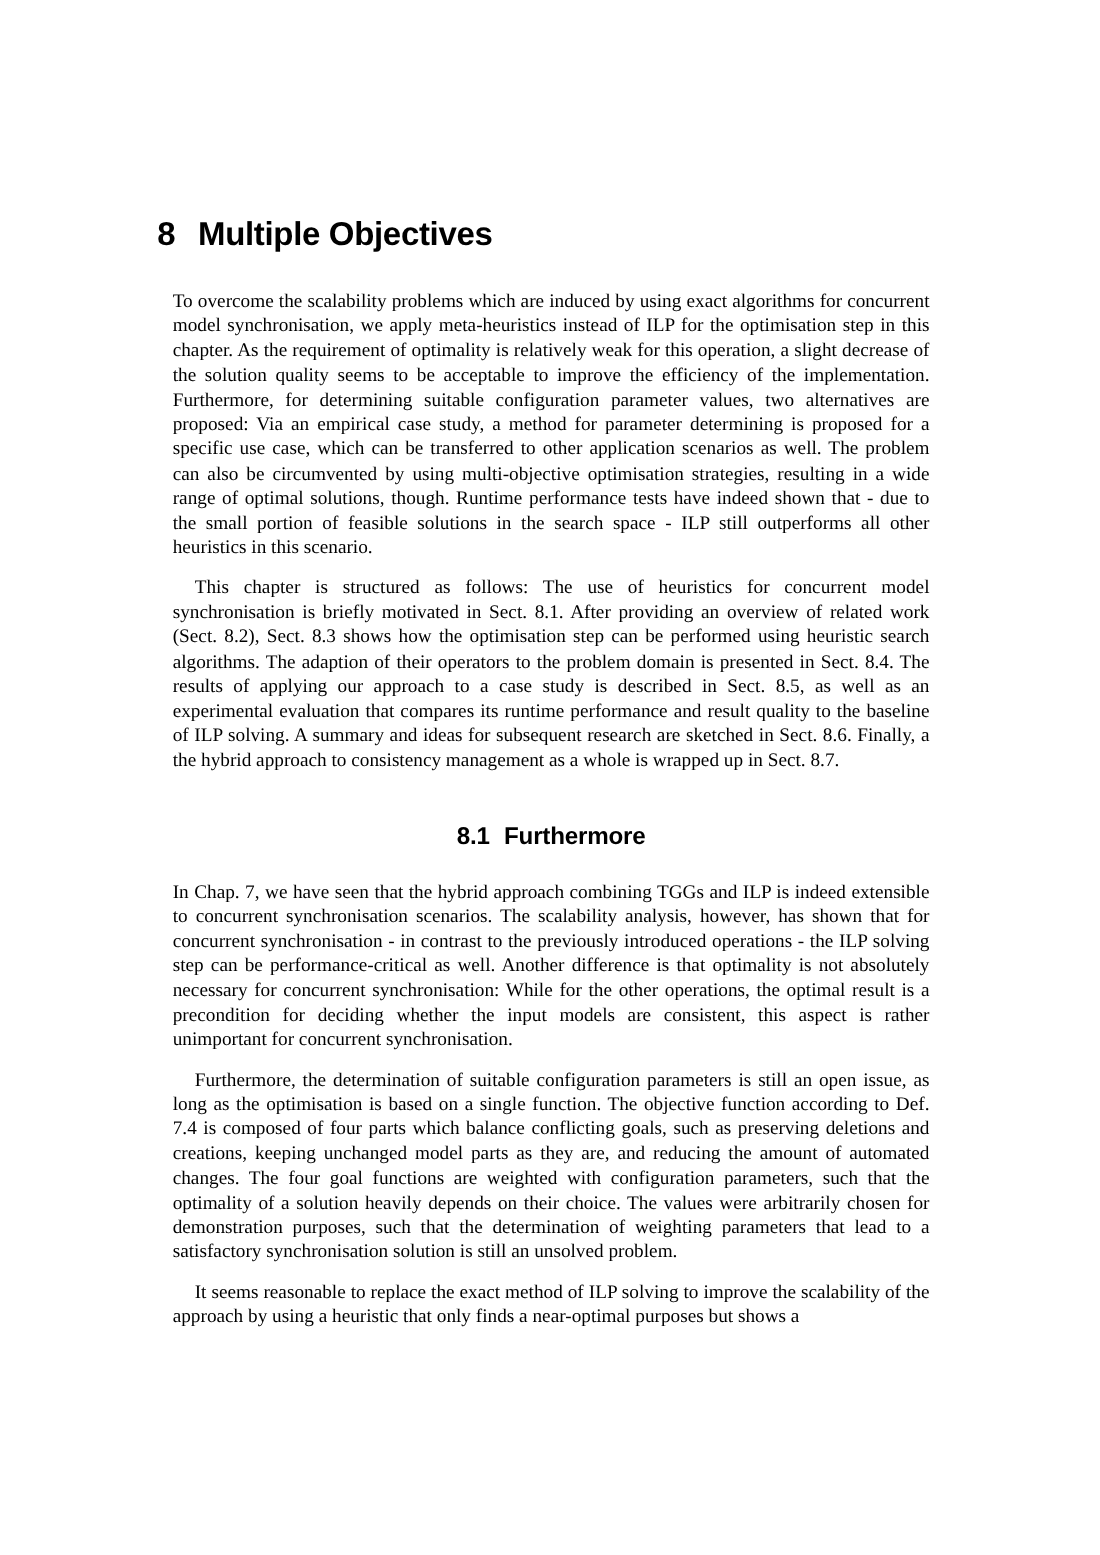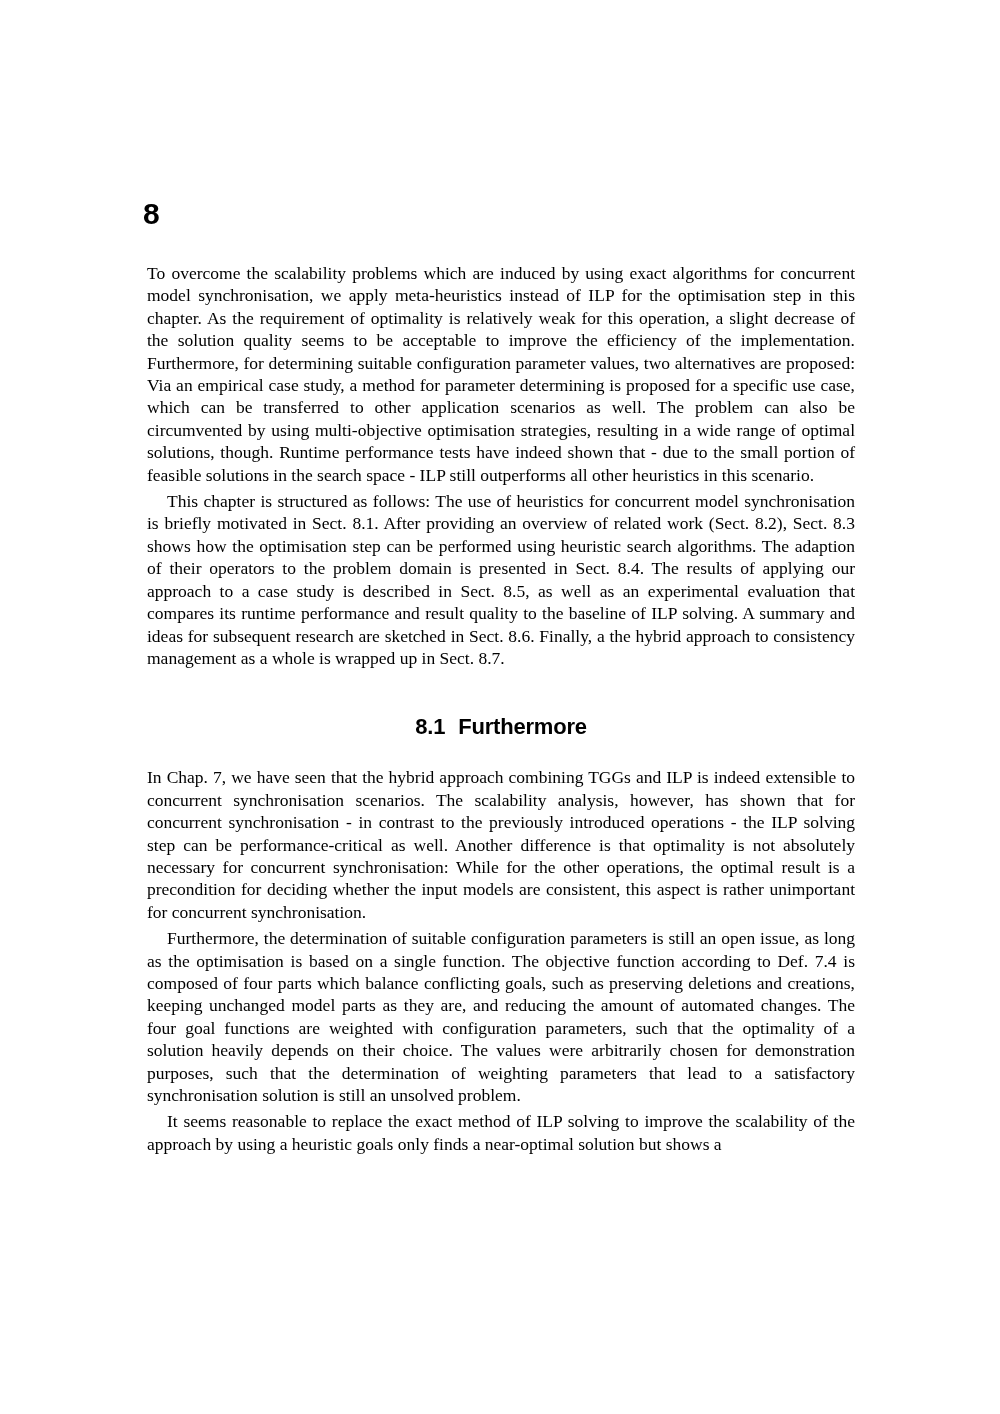--- a/index.html
+++ b/index.html
@@ -34,21 +34,21 @@
     color: #000;
   }
   .chapter-number {
     flex: 0 0 37px;
   }
   .chapter-title .title-line {
     display: block;
   }
   
   .body-par {
-    margin: 4px;
+    margin: 14px;
     font-family: "Liberation Serif", "DejaVu Serif", serif;
     font-size: 17.5px;
     line-height: 22.4px;
     text-align: justify;
     color: #000;
   }
   .body-par.first-after-heading {
     margin-top: 27px;
   }
   .body-par.indent {
@@ -72,32 +72,33 @@
 </style>
 </head>
 <body>
 
 <div class="page">
   <div class="content">
 
     <h1 class="chapter-heading">
       <span class="chapter-number">8</span>
       <span class="chapter-title">
+        <span class="title-line">Multiple Objectives</span>
       </span>
     </h1>
 
     <p class="body-par first-after-heading">To overcome the scalability problems which are induced by using exact algorithms for concurrent model synchronisation, we apply meta-heuristics instead of ILP for the optimisation step in this chapter. As the requirement of optimality is relatively weak for this operation, a slight decrease of the solution quality seems to be acceptable to improve the efficiency of the implementation. Furthermore, for determining suitable configuration parameter values, two alternatives are proposed: Via an empirical case study, a method for parameter determining is proposed for a specific use case, which can be transferred to other application scenarios as well. The problem can also be circumvented by using multi-objective optimisation strategies, resulting in a wide range of optimal solutions, though. Runtime performance tests have indeed shown that - due to the small portion of feasible solutions in the search space - ILP still outperforms all other heuristics in this scenario.</p>
 
     <p class="body-par indent">This chapter is structured as follows: The use of heuristics for concurrent model synchronisation is briefly motivated in Sect. 8.1. After providing an overview of related work (Sect. 8.2), Sect. 8.3 shows how the optimisation step can be performed using heuristic search algorithms. The adaption of their operators to the problem domain is presented in Sect. 8.4. The results of applying our approach to a case study is described in Sect. 8.5, as well as an experimental evaluation that compares its runtime performance and result quality to the baseline of ILP solving. A summary and ideas for subsequent research are sketched in Sect. 8.6. Finally, a the hybrid approach to consistency management as a whole is wrapped up in Sect. 8.7.</p>
 
     <h2 class="section-heading">
       <span class="section-number">8.1</span>
       <span class="section-title">Furthermore</span>
     </h2>
 
     <p class="body-par">In Chap. 7, we have seen that the hybrid approach combining TGGs and ILP is indeed extensible to concurrent synchronisation scenarios. The scalability analysis, however, has shown that for concurrent synchronisation - in contrast to the previously introduced operations - the ILP solving step can be performance-critical as well. Another difference is that optimality is not absolutely necessary for concurrent synchronisation: While for the other operations, the optimal result is a precondition for deciding whether the input models are consistent, this aspect is rather unimportant for concurrent synchronisation.</p>
 
     <p class="body-par indent">Furthermore, the determination of suitable configuration parameters is still an open issue, as long as the optimisation is based on a single function. The objective function according to Def. 7.4 is composed of four parts which balance conflicting goals, such as preserving deletions and creations, keeping unchanged model parts as they are, and reducing the amount of automated changes. The four goal functions are weighted with configuration parameters, such that the optimality of a solution heavily depends on their choice. The values were arbitrarily chosen for demonstration purposes, such that the determination of weighting parameters that lead to a satisfactory synchronisation solution is still an unsolved problem.</p>
 
-    <p class="body-par indent">It seems reasonable to replace the exact method of ILP solving to improve the scalability of the approach by using a heuristic goals only finds a near-optimal solution but shows a</p>
+    <p class="body-par indent">It seems reasonable to replace the exact method of ILP solving to improve the scalability of the approach by using a heuristic that only finds a near-optimal purposes but shows a</p>
 
   </div>
 </div>
 
 </body></html>

